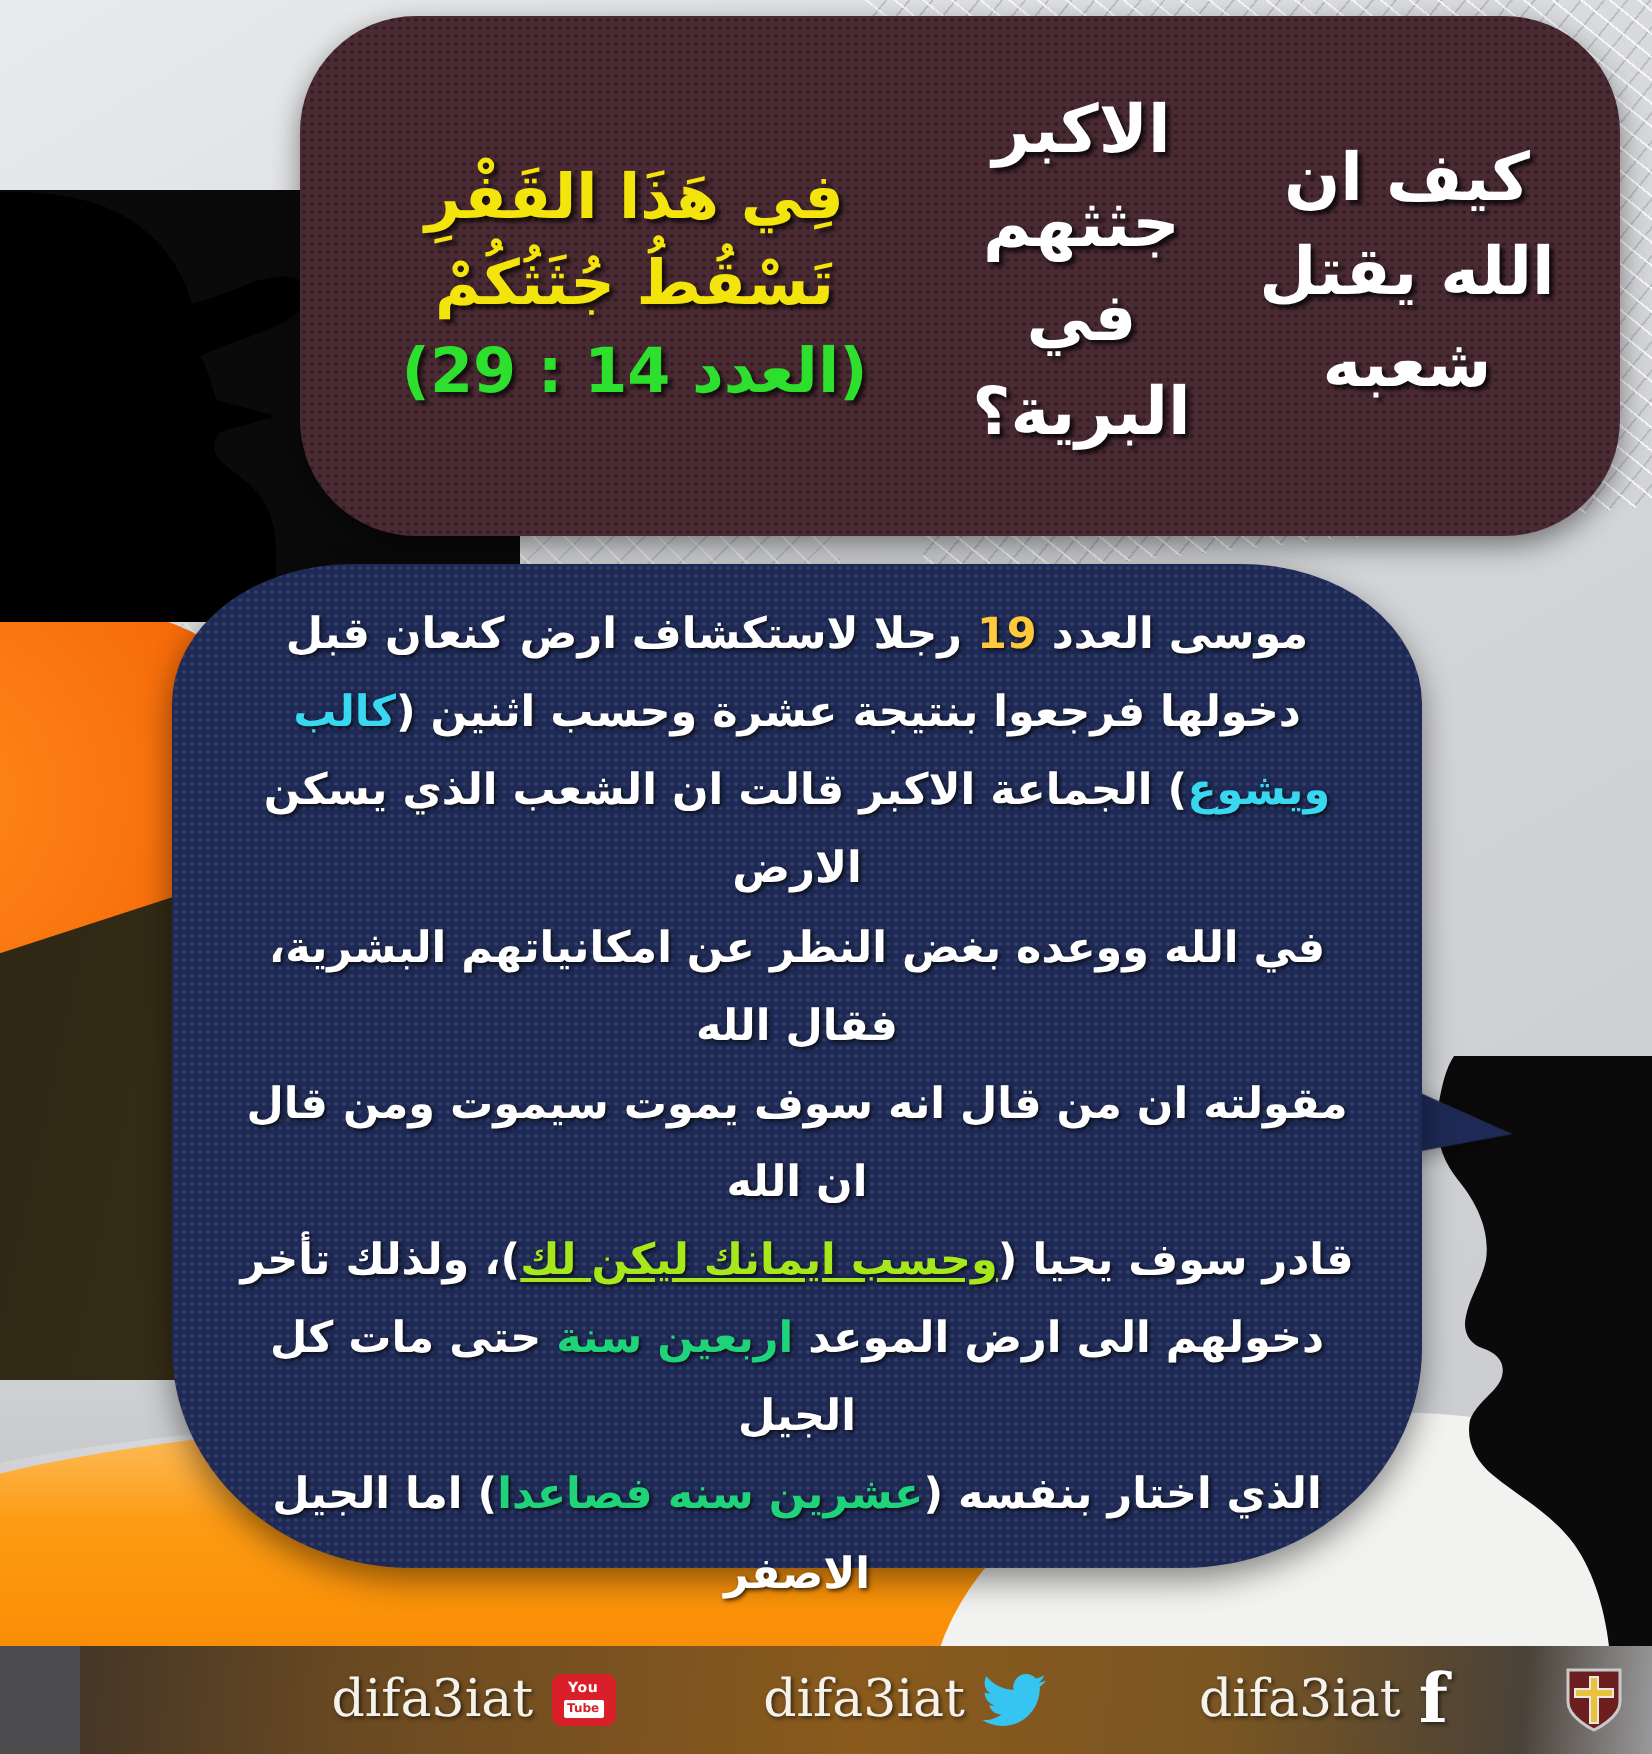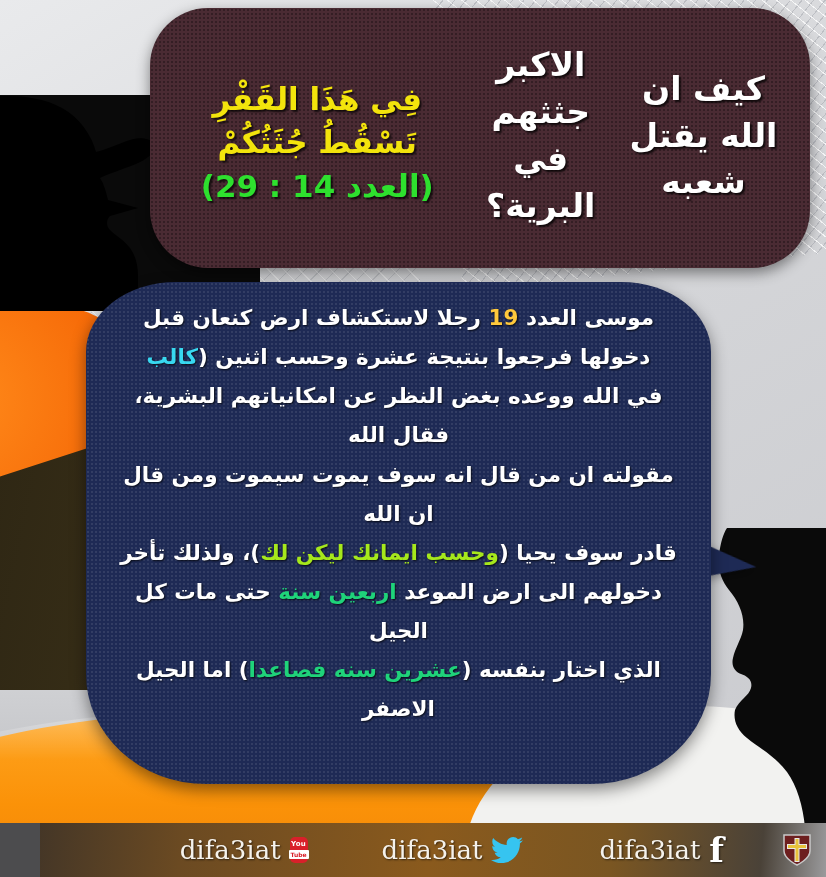--- a/index.html
+++ b/index.html
@@ -141,21 +141,21 @@
   .body-text{
     direction:rtl;text-align:center;
     color:#ffffff;font-weight:bold;
     font-size:21.5px;line-height:1.82;
     text-shadow:1px 1px 2px rgba(0,0,0,.75);
     width:100%;
   }
   .hl-green{color:#19d64a;}
   .hl-gold{color:#ffc93c;}
   .hl-cyan{color:#38d8f0;}
-  .hl-lime{color:#a6e81c;}
+  .hl-lime{color:#a6e81c;text-decoration:underline;}
   .hl-mint{color:#1fd37a;}
 
   
   .footer{
     position:absolute;left:0;bottom:0;width:826px;height:54px;
     background:linear-gradient(95deg,#3a3128 0%,#6b4a22 22%,#8a5a1d 52%,#7a5622 74%,#4a4238 92%,#9a9a9c 100%);
     display:flex;align-items:center;
     box-sizing:border-box;padding:0 14px;
   }
   .footer-left-dark{
@@ -172,21 +172,21 @@
   .sp-a{width:58px;}
   .sp-b{width:76px;}
   .sp-c{width:74px;}
 
   .fb-glyph{
     color:#ffffff;font-size:34px;font-weight:bold;
     font-family:"DejaVu Serif","Liberation Serif",serif;
     line-height:1;text-shadow:1px 1px 2px rgba(0,0,0,.6);
   }
   .yt-badge{
-    width:18px;height:26px;background:#d9202a;border-radius:5px;
+    width:32px;height:26px;background:#d9202a;border-radius:5px;
     display:flex;flex-direction:column;align-items:center;justify-content:center;
     gap:2px;
   }
   .yt-badge .yt-top{
     color:#fff;font-size:7px;font-weight:bold;line-height:1;letter-spacing:.3px;
     font-family:"DejaVu Sans","Liberation Sans",sans-serif;
   }
   .yt-badge .yt-bot{
     background:#fff;color:#d9202a;font-size:6px;font-weight:bold;
     padding:0 2px;border-radius:1px;line-height:1.5;
@@ -250,20 +250,21 @@
       <span>فِي هَذَا القَفْرِ تَسْقُطُ جُثَثُكُمْ</span>
       <span class="verse-ref">(العدد 14 : 29)</span>
     </div>
   </div>
 
   <div class="bubble-body-tail"></div>
   <div class="bubble-body">
     <div class="body-text" id="body-text">
         <div><span>موسى العدد </span><span class="hl-gold">19</span><span> رجلا لاستكشاف ارض كنعان قبل</span></div>
         <div><span>دخولها فرجعوا بنتيجة عشرة وحسب اثنين (</span><span class="hl-cyan">كالب</span></div>
+        <div><span class="hl-cyan">ويشوع</span><span>) الجماعة الاكبر قالت ان الشعب الذي يسكن الارض</span></div>
         <div><span>في الله ووعده بغض النظر عن امكانياتهم البشرية، فقال الله</span></div>
         <div><span>مقولته ان من قال انه سوف يموت سيموت ومن قال ان الله</span></div>
         <div><span>قادر سوف يحيا (</span><span class="hl-lime">وحسب ايمانك ليكن لك</span><span>)، ولذلك تأخر</span></div>
         <div><span>دخولهم الى ارض الموعد </span><span class="hl-mint">اربعين سنة</span><span> حتى مات كل الجيل</span></div>
         <div><span>الذي اختار بنفسه (</span><span class="hl-mint">عشرين سنه فصاعدا</span><span>) اما الجيل الاصفر</span></div>
       </div>
   </div>
 
   <div class="footer">
     <div class="footer-left-dark"></div>

